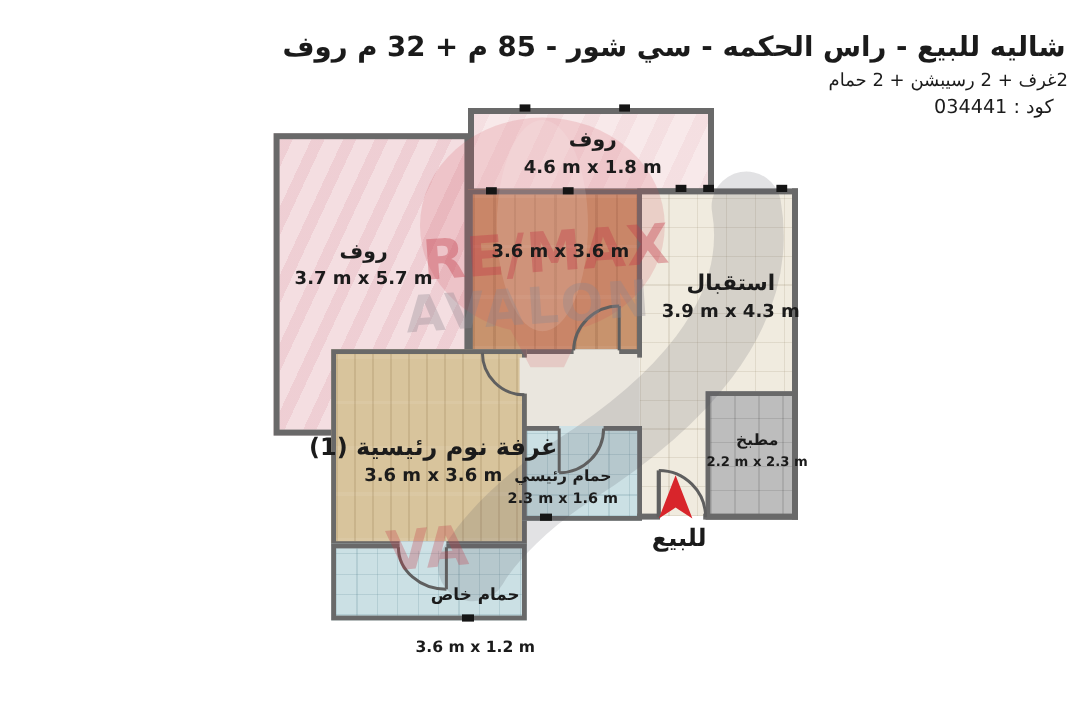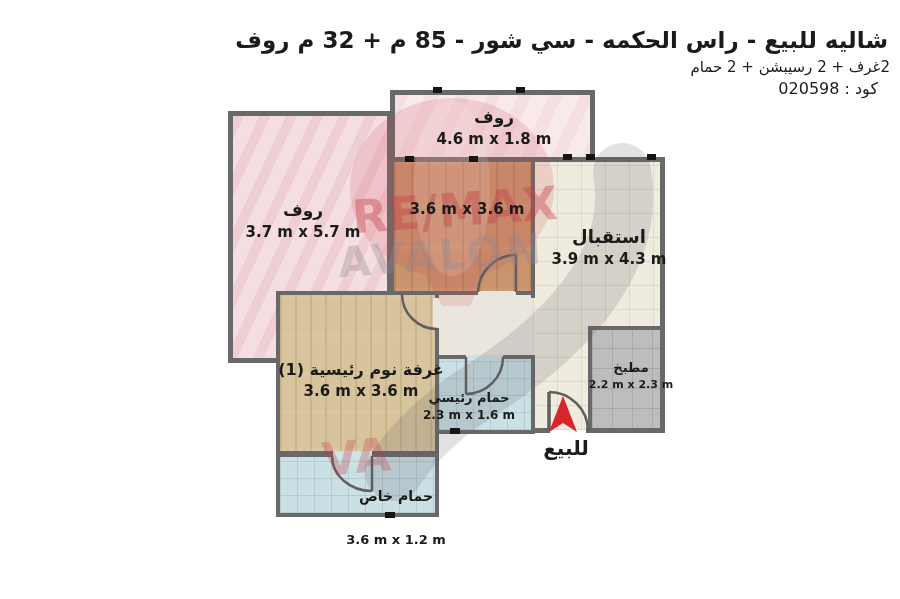--- a/index.html
+++ b/index.html
@@ -82,32 +82,32 @@
   #wm3{left:322px;top:430px;font-size:46px;color:rgba(194,58,72,.30);transform:rotate(-5deg);}
 
   
   .lbl{position:absolute;transform:translateX(-50%);text-align:center;font-weight:700;white-space:nowrap;z-index:30;color:#1b1b1b;}
   .lbl .nm{direction:rtl;}
   .lbl .dm{direction:ltr;margin-top:3px;}
   #lbl-roof-top{left:494px;top:107px;}   #lbl-roof-top .nm{font-size:17px;} #lbl-roof-top .dm{font-size:15px;}
   #lbl-roof-left{left:303px;top:200px;}  #lbl-roof-left .nm{font-size:17px;} #lbl-roof-left .dm{font-size:15px;}
   #lbl-bedroom2{left:467px;top:197px;}   #lbl-bedroom2 .nm{font-size:16px;} #lbl-bedroom2 .dm{font-size:15px;}
   #lbl-reception{left:609px;top:226px;}  #lbl-reception .nm{font-size:18px;} #lbl-reception .dm{font-size:15px;}
-  #lbl-master{left:361px;top:360px;}     #lbl-master .nm{font-size:16px;} #lbl-master .dm{font-size:15px;}
+  #lbl-master{left:361px;top:360px;}     #lbl-master .nm{font-size:20px;} #lbl-master .dm{font-size:15px;}
   #lbl-mainbath{left:469px;top:390px;}   #lbl-mainbath .nm{font-size:13px;} #lbl-mainbath .dm{font-size:12px;}
   #lbl-kitchen{left:631px;top:360px;}    #lbl-kitchen .nm{font-size:13px;} #lbl-kitchen .dm{font-size:11px;}
   #lbl-privbath{left:396px;top:488px;}   #lbl-privbath .nm{font-size:14px;} #lbl-privbath .dm{font-size:13px;margin-top:28px;}
   #lbl-entrance{left:566px;top:436px;font-size:20px;direction:rtl;}
 </style>
 </head>
 <body>
 
 <div class="hdr-line" id="title">شاليه للبيع - راس الحكمه - سي شور - 85 م + 32 م روف</div>
 <div class="hdr-line" id="subtitle">2غرف + 2 رسيبشن + 2 حمام</div>
-<div class="hdr-line" id="code">كود : 020598</div>
+<div class="hdr-line" id="code">كود : 034441</div>
 
 <div class="room thick roof-pink" id="roof-left"></div>
 <div class="room thick roof-pink-light" id="roof-top"></div>
 <div class="room wood-dark" id="bedroom2"></div>
 
 <div class="fill tile-cream" id="reception-fill"></div>
 <div class="wall" style="left:531px;top:157px;width:134px;height:5px;"></div>
 <div class="wall" style="left:660px;top:157px;width:5px;height:276px;"></div>
 <div class="wall" style="left:531px;top:160px;width:4px;height:138px;"></div>
 <div class="wall" style="left:531px;top:428px;width:19px;height:5px;"></div>

